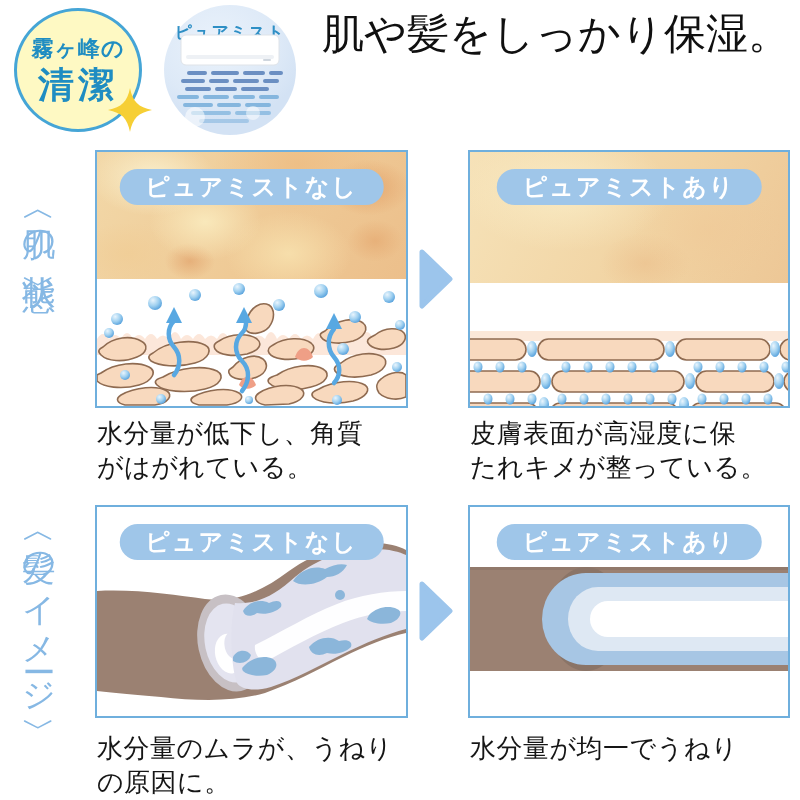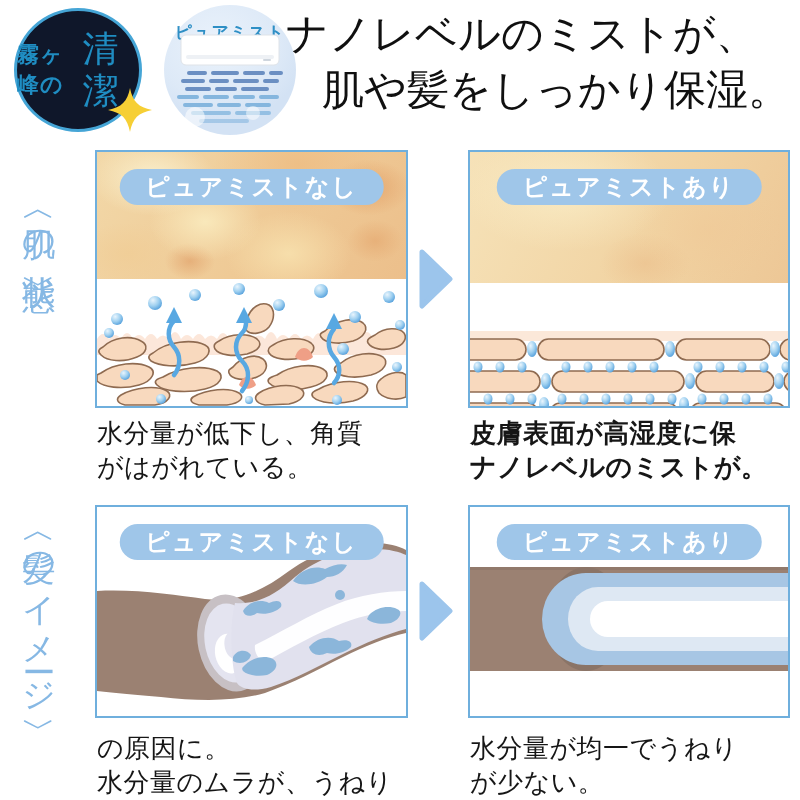--- a/index.html
+++ b/index.html
@@ -1,24 +1,24 @@
 <!DOCTYPE html>
 <html style="--pill-bg: #9fc6e9; --panel-border: #6fafdd; --side-label: #86b8e4; --badge-text: #1f8dc2; --sparkle: #f6cf35; --arrow: #9cc5ec; --hair-brown: #9b8172; --cell-fill: #f8d9be; --cell-stroke: #8f6b51; --drop-blue: #5fa8e0;"><head>
 <meta charset="utf-8">
 <style>
   html,body{margin:0;padding:0;background:#fff;}
   #page{position:relative;width:800px;height:800px;background:#fff;overflow:hidden;
         font-family:"Liberation Sans","DejaVu Sans",sans-serif;}
 
   
   .brand-badge{position:absolute;left:14px;top:8px;width:128px;height:124px;border-radius:50%;
-    border:3px solid #45a5d6;background:#0f172a;display:flex;flex-direction:row;
+    border:3px solid #45a5d6;background:#fef9c3;display:flex;flex-direction:column;
     align-items:center;justify-content:center;box-sizing:border-box;}
   .brand-line1{font-size:22px;font-weight:700;color:var(--badge-text,#1f8dc2);letter-spacing:1px;line-height:30px;}
-  .brand-line2{font-size:36px;font-weight:400;color:var(--badge-text,#1f8dc2);letter-spacing:4px;line-height:42px;}
+  .brand-line2{font-size:36px;font-weight:700;color:var(--badge-text,#1f8dc2);letter-spacing:4px;line-height:42px;}
   .sparkle{position:absolute;left:108px;top:88px;width:44px;height:44px;}
 
   .product-badge{position:absolute;left:164px;top:5px;width:132px;height:130px;border-radius:50%;
     background:radial-gradient(90px 80px at 40% 30%, #eaf2fb 0%, #dde9f7 70%, #d3e2f4 100%);}
   .product-badge-label{position:absolute;left:0;top:16px;width:100%;text-align:center;
     font-size:17px;font-weight:700;color:#2e8fc5;letter-spacing:1px;}
   .ac-art{position:absolute;left:1px;top:24px;}
 
   .page-title{position:absolute;left:286px;top:6px;width:512px;color:#101010;
     font-family:"Liberation Serif","DejaVu Serif",serif;font-size:42px;line-height:56px;}
@@ -58,21 +58,21 @@
   .photo.smooth{height:131px;background:
     radial-gradient(140px 80px at 30% 30%, rgba(250,238,200,.8), transparent 75%),
     radial-gradient(100px 70px at 75% 60%, rgba(240,200,150,.5), transparent 75%),
     radial-gradient(60px 40px at 55% 85%, rgba(232,180,128,.4), transparent 75%),
     linear-gradient(115deg,#f6e2b8 0%,#f1d3a2 60%,#edc796 100%);}
   .illus{position:absolute;left:0;bottom:0;}
 
   
   .caption{position:absolute;color:#161616;font-size:26px;line-height:34px;letter-spacing:.5px;}
   .cap-r1l{left:97px;top:416px;width:320px;}
-  .cap-r1r{left:470px;top:416px;width:325px;font-weight:bold;}
+  .cap-r1r{left:470px;top:416px;width:325px;}
   .cap-r2l{left:97px;top:731px;width:320px;}
   .cap-r2r{left:470px;top:731px;width:325px;}
 
   
   .flow-arrow{position:absolute;width:34px;height:60px;}
   .flow-arrow.a1{left:419px;top:249px;}
   .flow-arrow.a2{left:419px;top:581px;}
 </style>
 </head>
 <body>
@@ -117,21 +117,20 @@
         <rect x="26" y="82" width="40" height="4" rx="2" opacity=".8"></rect>
           <rect x="70" y="82" width="36" height="4" rx="2" opacity=".8"></rect>
         <rect x="34" y="90" width="50" height="4" rx="2" opacity=".6"></rect>
       </g>
       <circle cx="30" cy="88" r="10" fill="rgba(255,255,255,.55)"></circle>
       <circle cx="88" cy="84" r="7" fill="rgba(255,255,255,.5)"></circle>
     </svg>
   </div>
 
   <div class="page-title">
-    <div class="t1">ナノレベルのミストが、</div>
     <div class="t2">肌や髪をしっかり保湿。</div>
   </div>
 
   <div class="side-label skin">〈肌の状態〉</div>
   <div class="side-label hair">〈髪のイメージ〉</div>
 
   <div class="panel r1l">
     <div class="pill">ピュアミストなし</div>
     <div class="photo rough"></div>
     <svg class="illus" width="309" height="127" viewBox="0 0 309 127">
@@ -264,21 +263,21 @@
       </g>
     </svg>
   </div>
 
   <div class="caption cap-r1l">
     <div>水分量が低下し、角質</div>
     <div>がはがれている。</div>
   </div>
   <div class="caption cap-r1r">
     <div>皮膚表面が高湿度に保</div>
-    <div>ナノレベルのミストが。</div>
+    <div>たれキメが整っている。</div>
   </div>
 
   <div class="panel r2l">
     <div class="pill">ピュアミストなし</div>
     <svg class="illus" width="309" height="209" viewBox="0 0 309 209">
       <path d="M0,84 C40,82 78,88 108,92 C140,96 165,84 192,64 C220,44 250,36 278,36 C290,36 302,39 309,43 L309,126 C290,130 268,139 246,150 C220,163 196,176 168,186 C138,195 100,194 64,190 C40,188 18,186 0,184 Z" fill="#9b8172"></path>
       <g transform="rotate(-12 134 136)">
         <ellipse cx="134" cy="136" rx="33" ry="49" fill="#c7c0c4"></ellipse>
         <ellipse cx="134" cy="136" rx="26" ry="40" fill="#e4e4f0"></ellipse>
         <ellipse cx="130" cy="146" rx="14" ry="20" fill="#ffffff"></ellipse>
@@ -308,21 +307,20 @@
       <rect x="0" y="60" width="318" height="104" fill="#9b8172"></rect>
       <rect x="0" y="60" width="318" height="3" fill="#8b7568" opacity=".6"></rect>
       <ellipse cx="116" cy="112" rx="38" ry="52" fill="#8a7467"></ellipse>
       <path d="M116,66 H318 V158 H116 A44,46 0 0 1 116,66 Z" fill="#a7c6e4"></path>
       <path d="M128,80 H318 V144 H128 A30,32 0 0 1 128,80 Z" fill="#dee8f3"></path>
       <path d="M138,94 H318 V130 H138 A18,18 0 0 1 138,94 Z" fill="#ffffff"></path>
     </svg>
   </div>
 
   <div class="caption cap-r2l">
+    <div>水分量のムラが、うねり</div>
     <div>の原因に。</div>
-    <div>水分量のムラが、うねり</div>
   </div>
   <div class="caption cap-r2r">
     <div>水分量が均一でうねり</div>
-    <div>が少ない。</div>
   </div>
 
 </div>
 
 </body></html>

